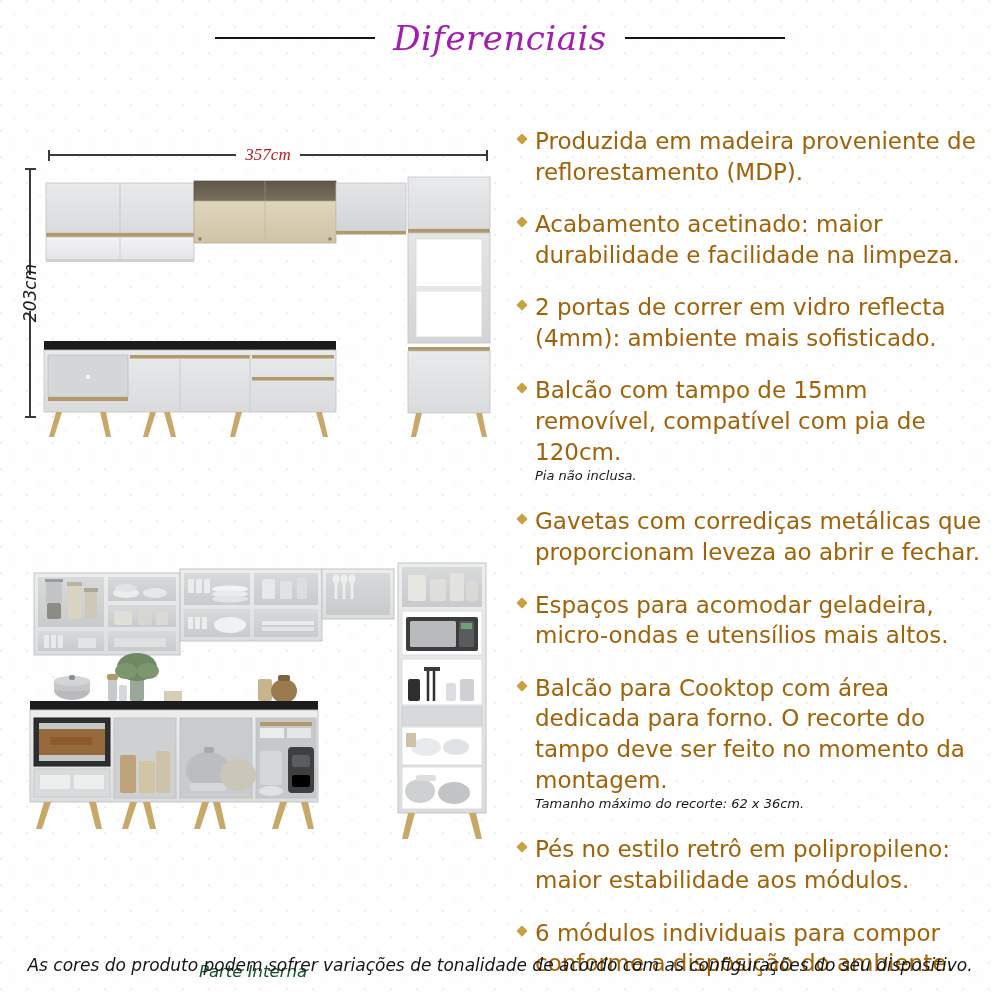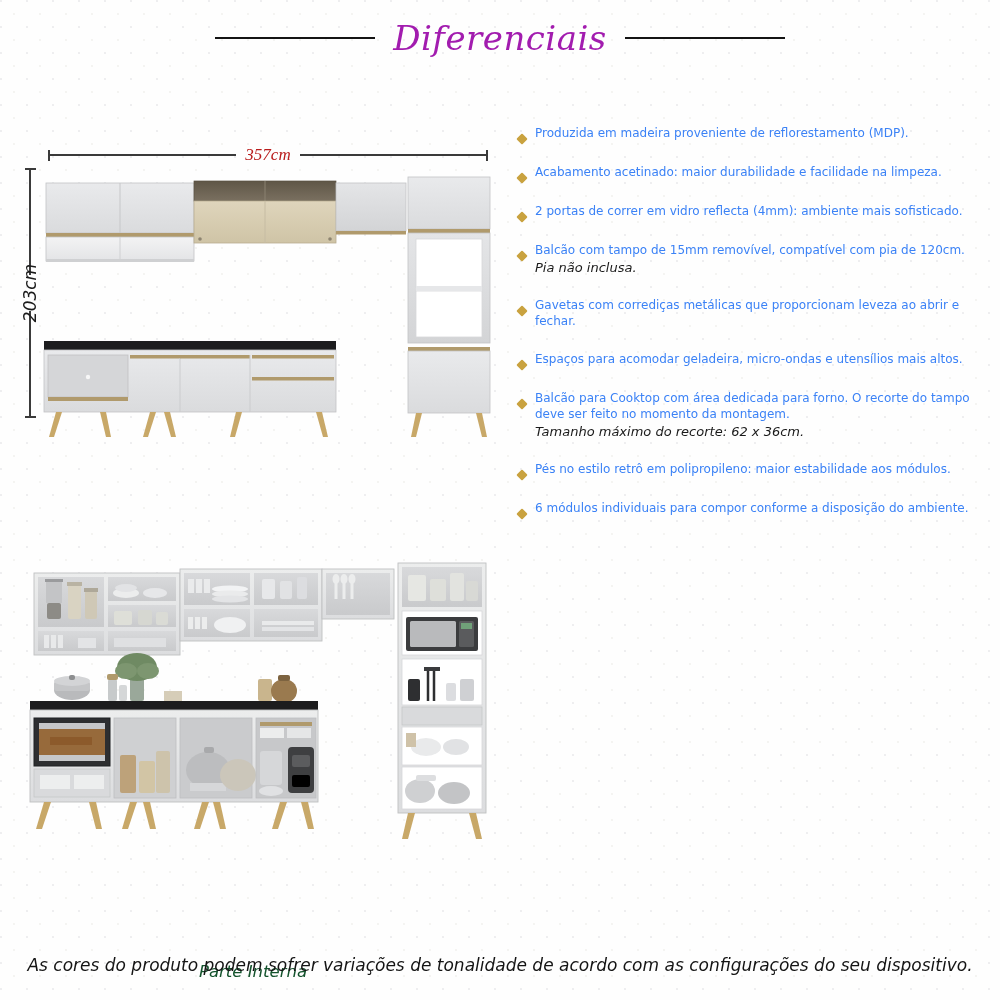--- a/index.html
+++ b/index.html
@@ -96,21 +96,21 @@
   }
   .bullet-dot {
     flex: 0 0 auto; margin-top: 9px;
     width: 8px; height: 8px; background: #c9a23f;
     transform: rotate(45deg);
     border-radius: 1px;
   }
   .bullet-body { flex: 1; }
   .bullet-text {
     font-family: "DejaVu Sans", sans-serif;
-    font-size: 12px; color: #3b82f6; line-height: 1.33;
+    font-size: 23px; color: #a16207; line-height: 1.33;
   }
   .bullet-sub {
     font-family: "DejaVu Sans", sans-serif;
     font-size: 13px; color: #1a1a1a; line-height: 1.33;
     font-style: italic;
   }
 
   
   .footer {
     position: absolute; left: 0; top: 955px; width: 1000px;

